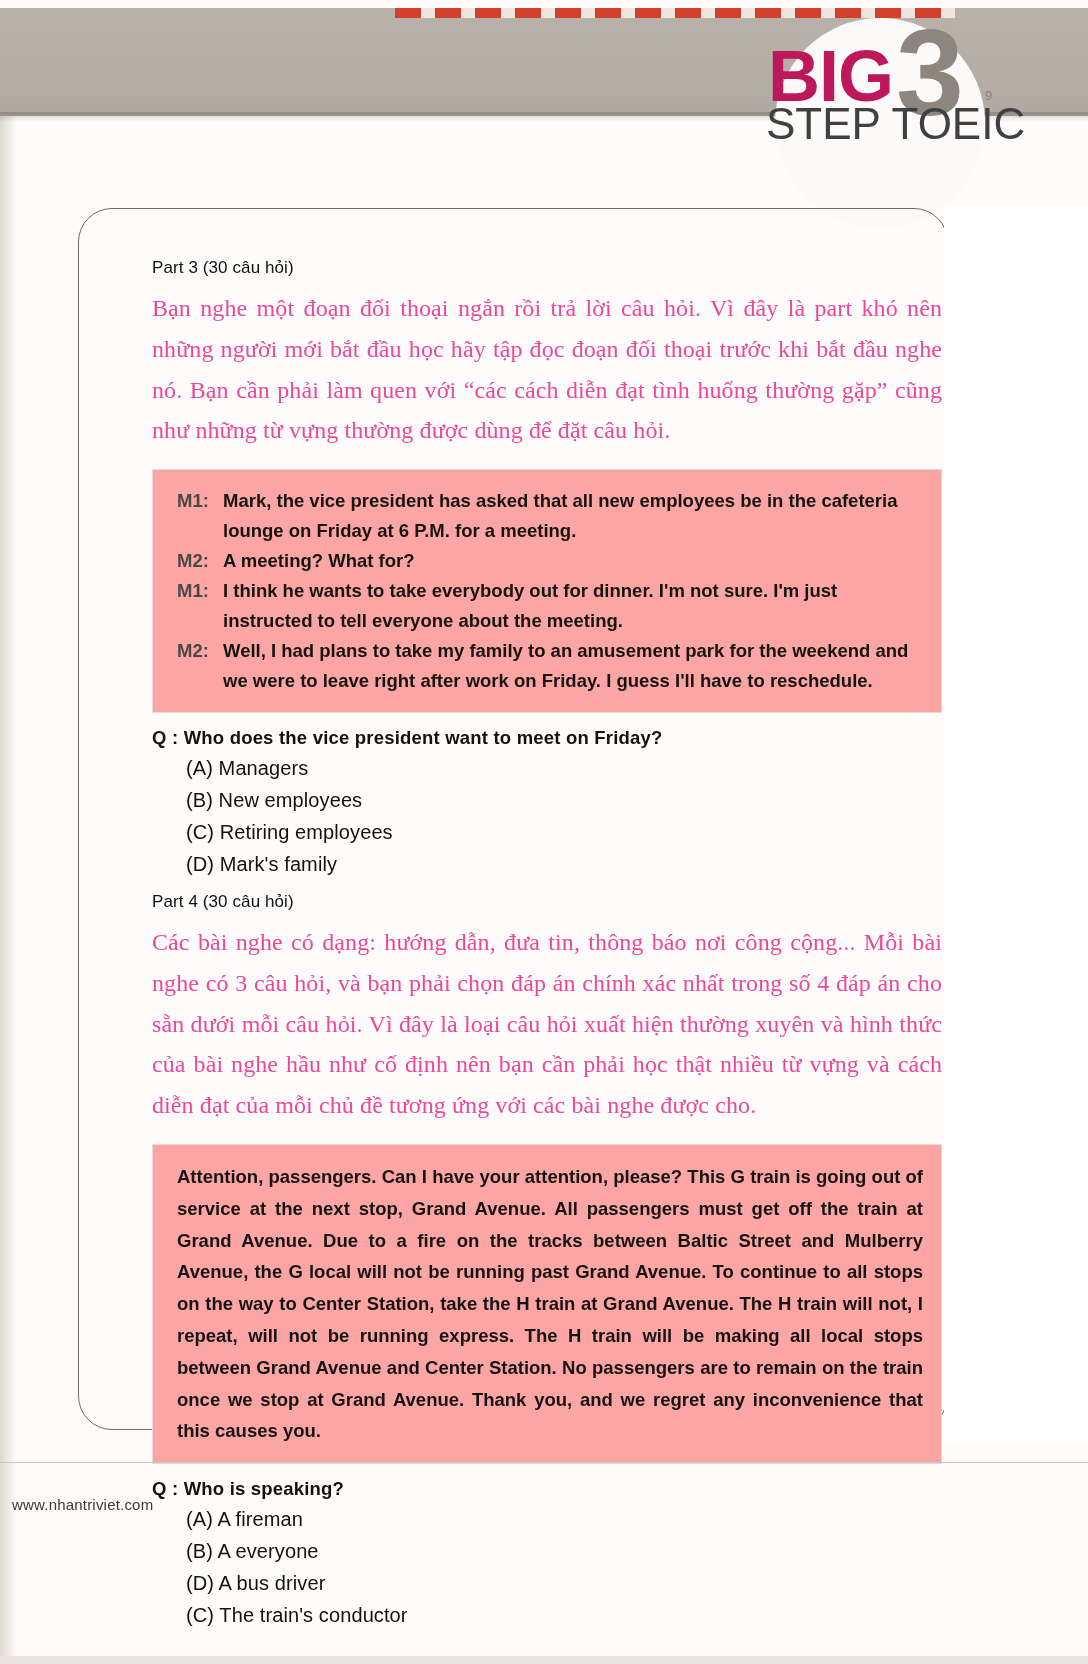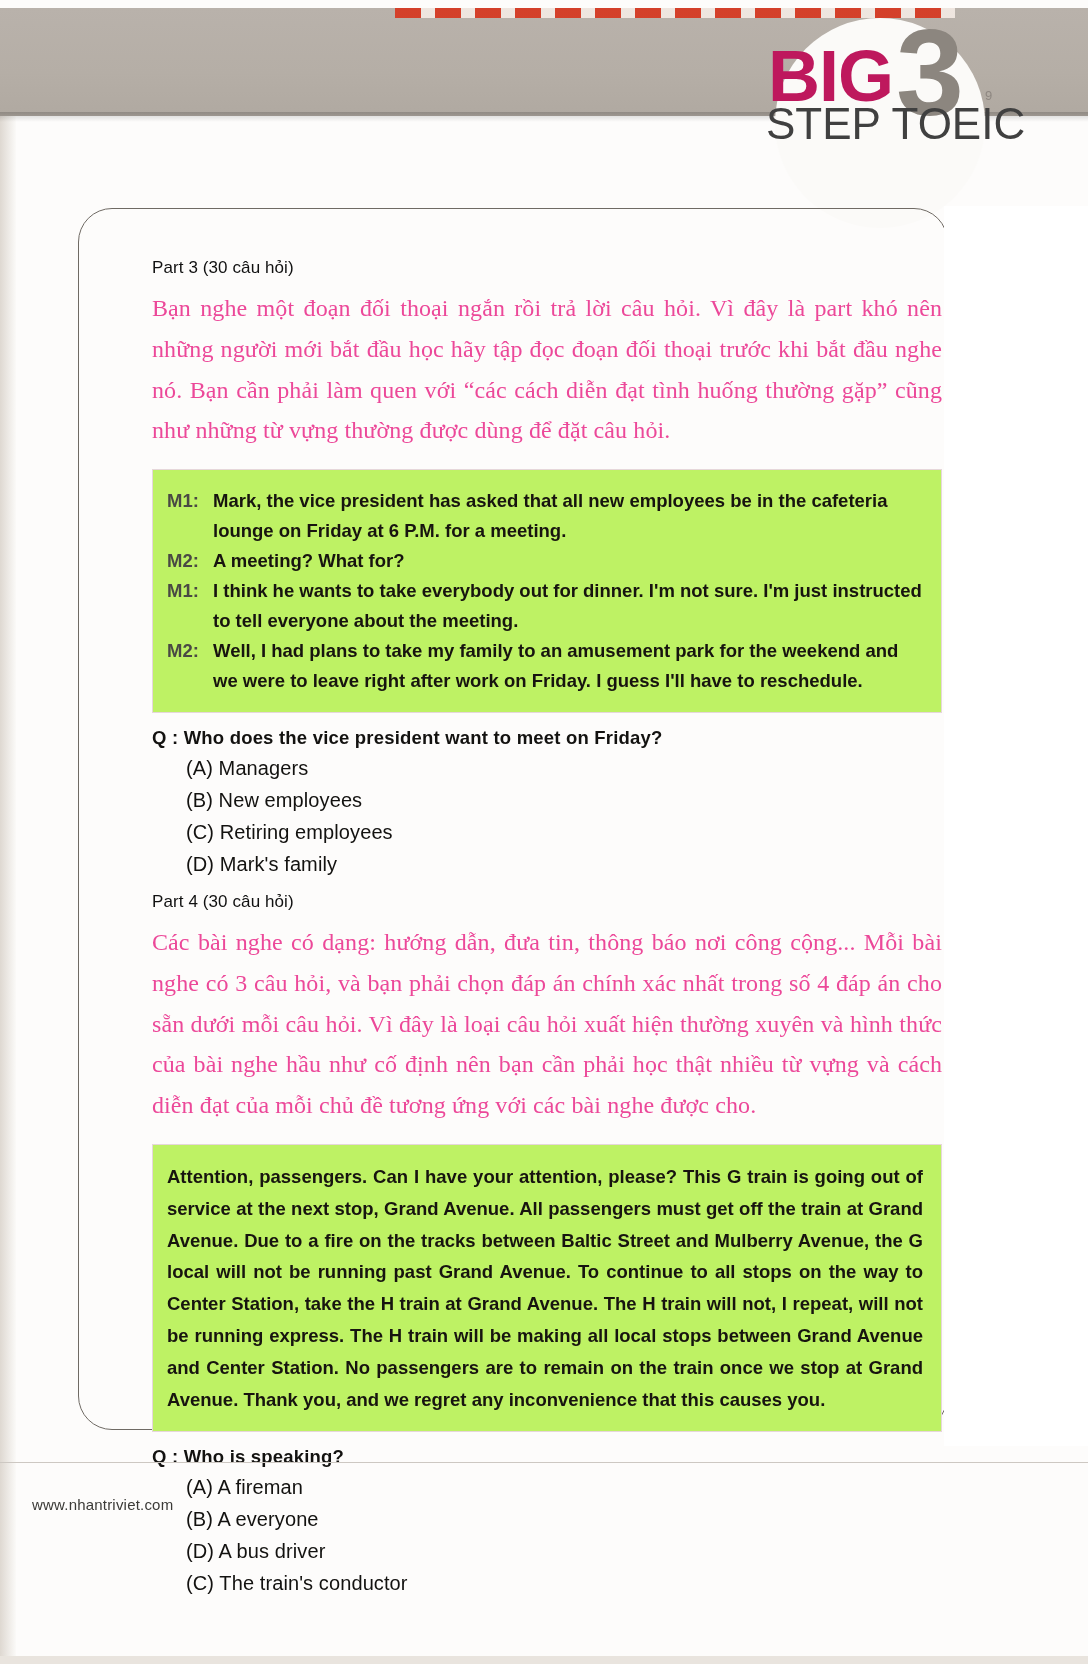--- a/index.html
+++ b/index.html
@@ -155,23 +155,23 @@
     line-height: 1.70;
     color: #ec4899;
     text-align: justify;
     margin: 0;
     letter-spacing: .1px;
   }
 
   
   .script-box {
     margin-top: 18px;
-    background: #bef264;
+    background: #fca5a5;
     border: 1px solid #e6d7da;
-    padding: 16px 18px 16px 14px;
+    padding: 16px 18px 16px 24px;
     box-sizing: border-box;
   }
   .dlg-line {
     display: flex;
     align-items: flex-start;
     font-size: 18.5px;
     line-height: 1.62;
     color: #17140f;
     font-weight: bold;
     font-family: "Liberation Sans", sans-serif;
@@ -211,21 +211,21 @@
     font-size: 20px;
     color: #131210;
     font-family: "Liberation Sans", sans-serif;
     margin: 0 0 9px 34px;
     letter-spacing: .1px;
   }
 
   
   .footer {
     position: absolute;
-    left: 32px;
+    left: 12px;
     top: 1496px;
     font-size: 15px;
     color: #3b3a37;
     font-family: "Liberation Sans", sans-serif;
     letter-spacing: .2px;
   }
   .page-edge {
     position: absolute;
     left: 0;
     top: 1462px;

